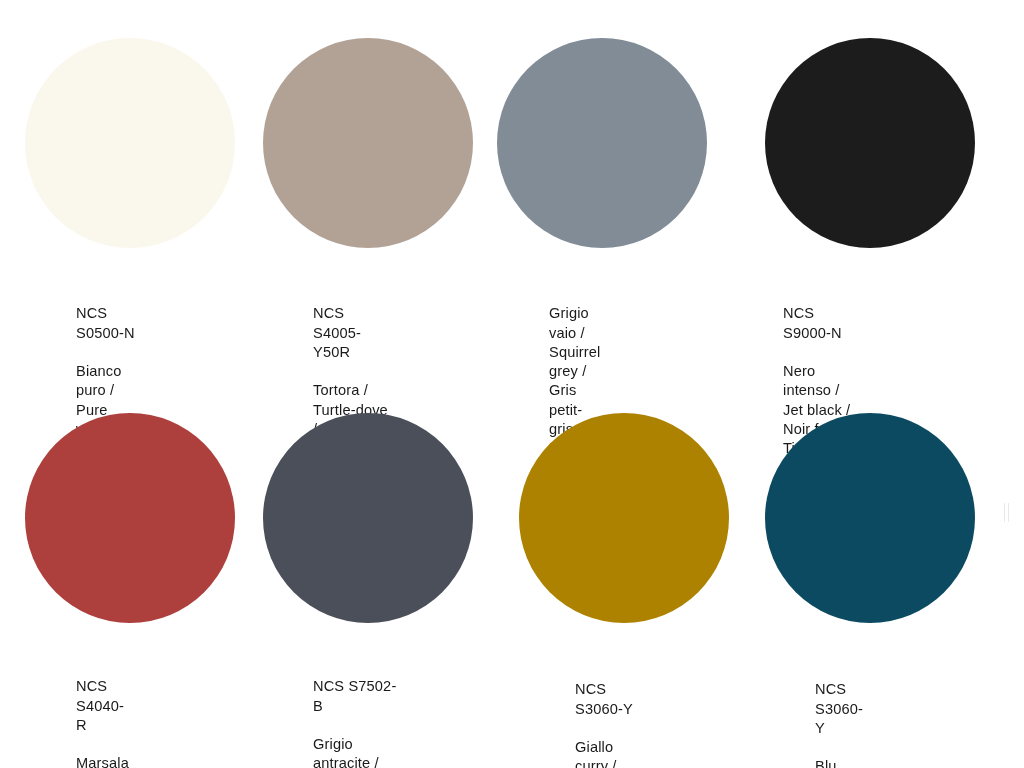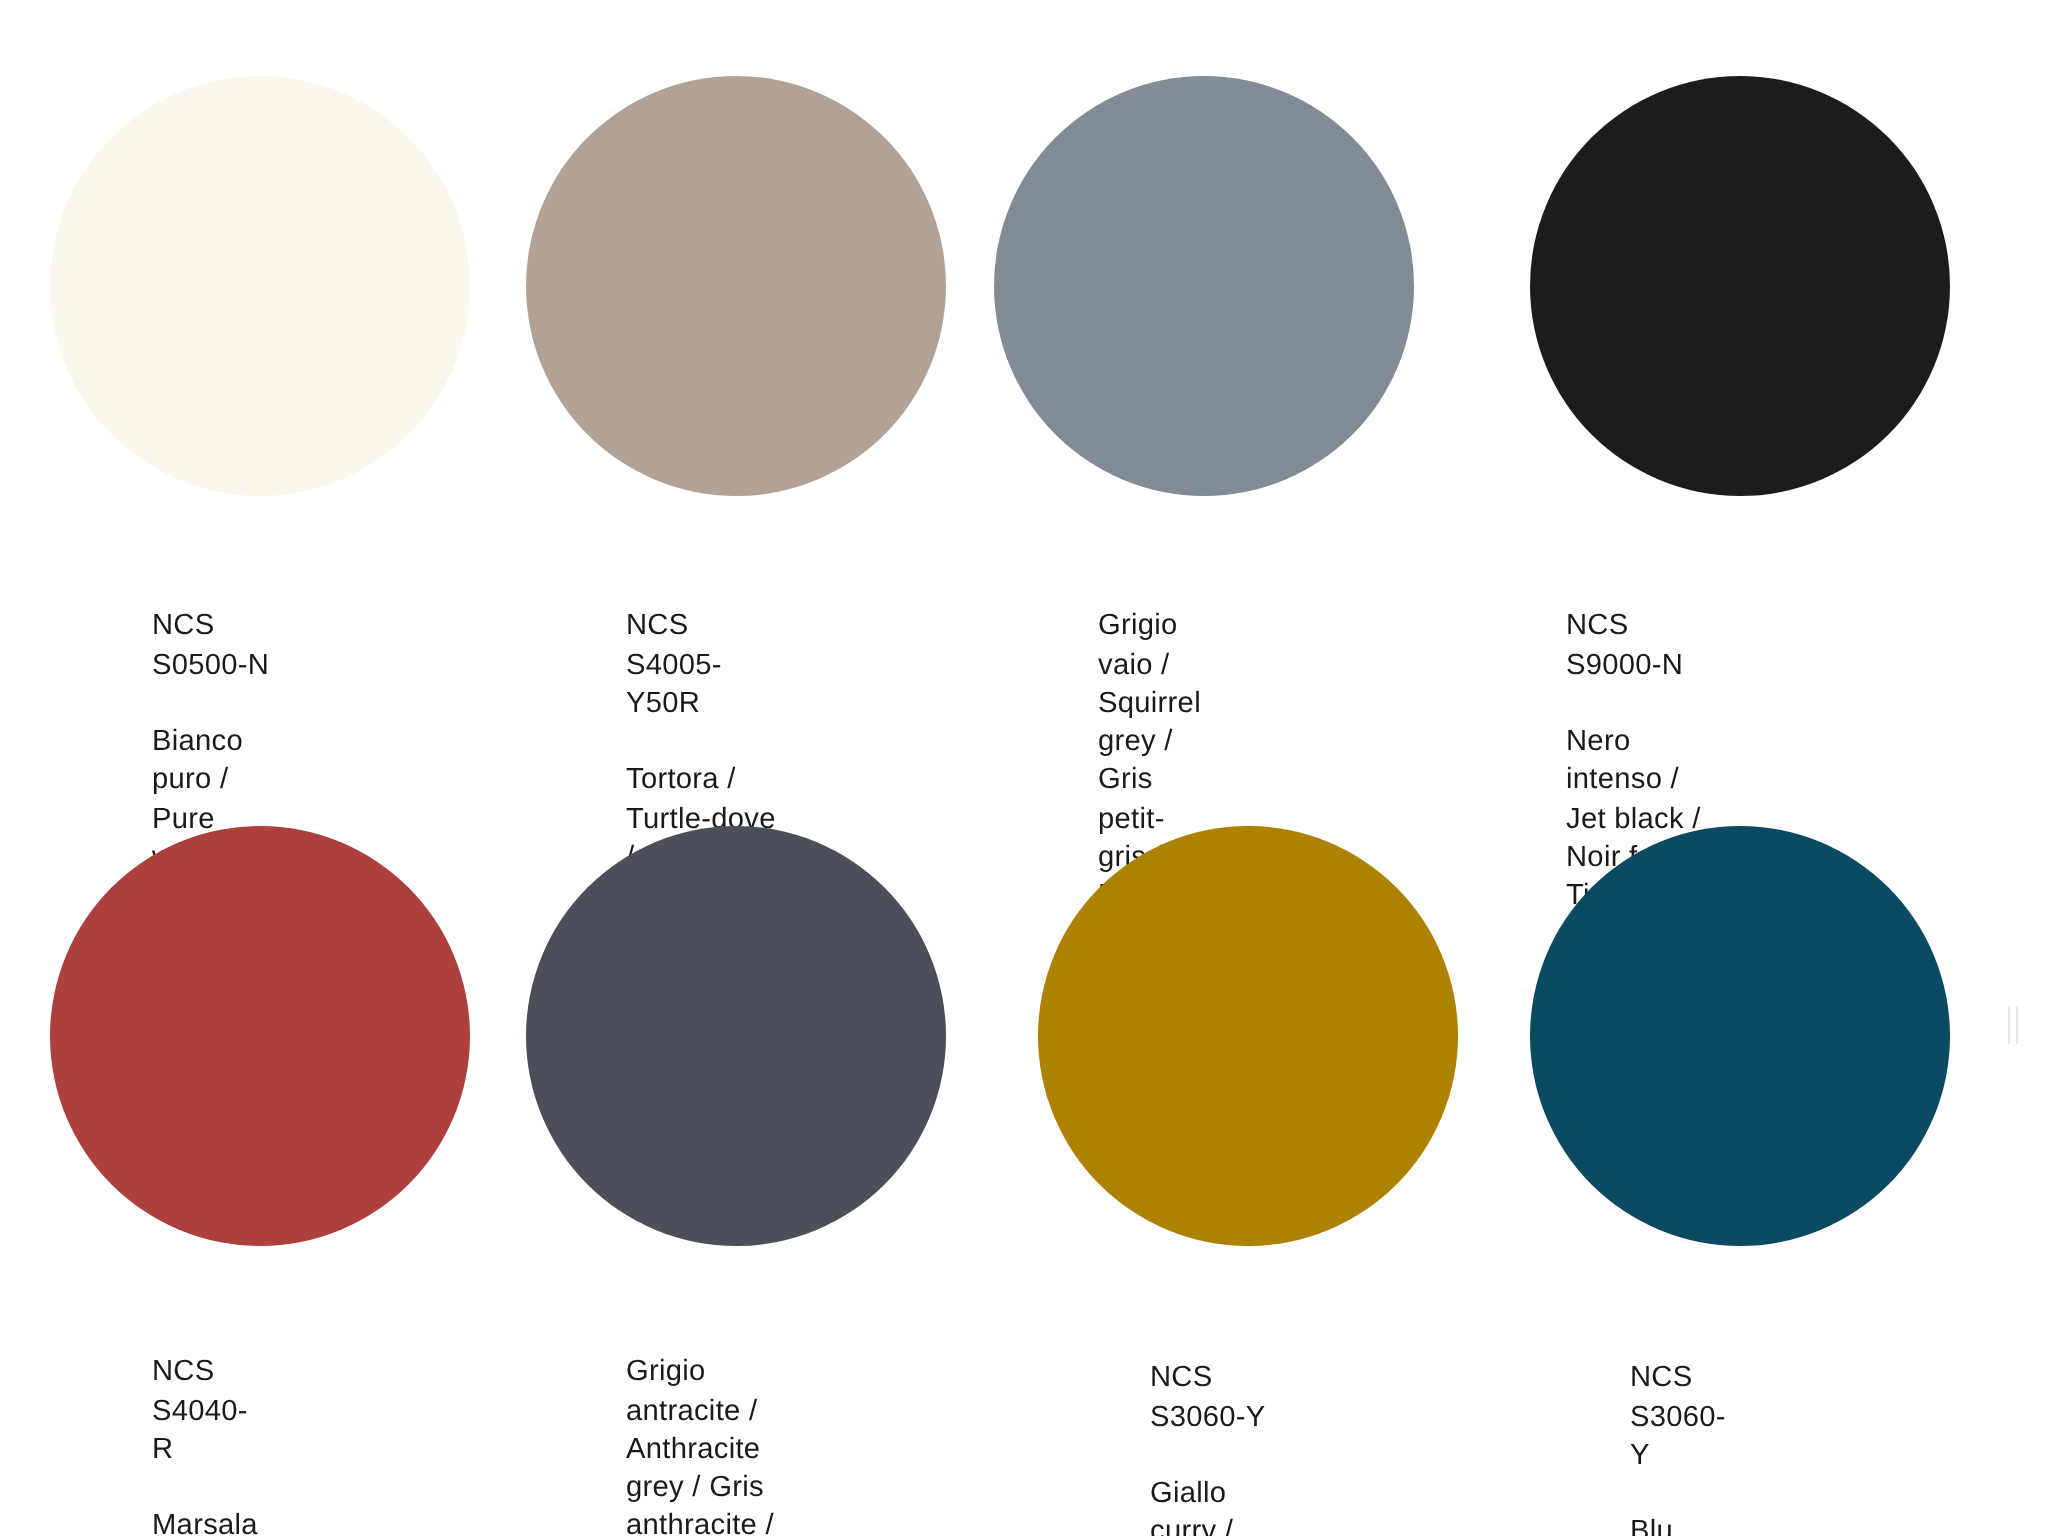--- a/index.html
+++ b/index.html
@@ -100,20 +100,21 @@
       <span class="swatch-code">NCS S4040-R</span>
       <span class="swatch-names">Marsala / Marsala /
 Marsala / Marsala /
 Marsala</span>
     </div>
   </div>
 
   <div class="swatch">
     <span class="swatch-disc" style="left: 263px; top: 413px; width: 210px; height: 210px; background: rgb(75, 79, 89);"></span>
     <div class="swatch-caption" style="left: 313px; top: 658px;">
+      <span class="swatch-code">NCS S7502-B</span>
       <span class="swatch-names">Grigio antracite / Anthracite
 grey / Gris anthracite /
 Anthrazitgrau / Gris antracita</span>
     </div>
   </div>
 
   <div class="swatch">
     <span class="swatch-disc" style="left: 519px; top: 413px; width: 210px; height: 210px; background: rgb(173, 130, 0);"></span>
     <div class="swatch-caption" style="left: 575px; top: 661px;">
       <span class="swatch-code">NCS S3060-Y</span>

